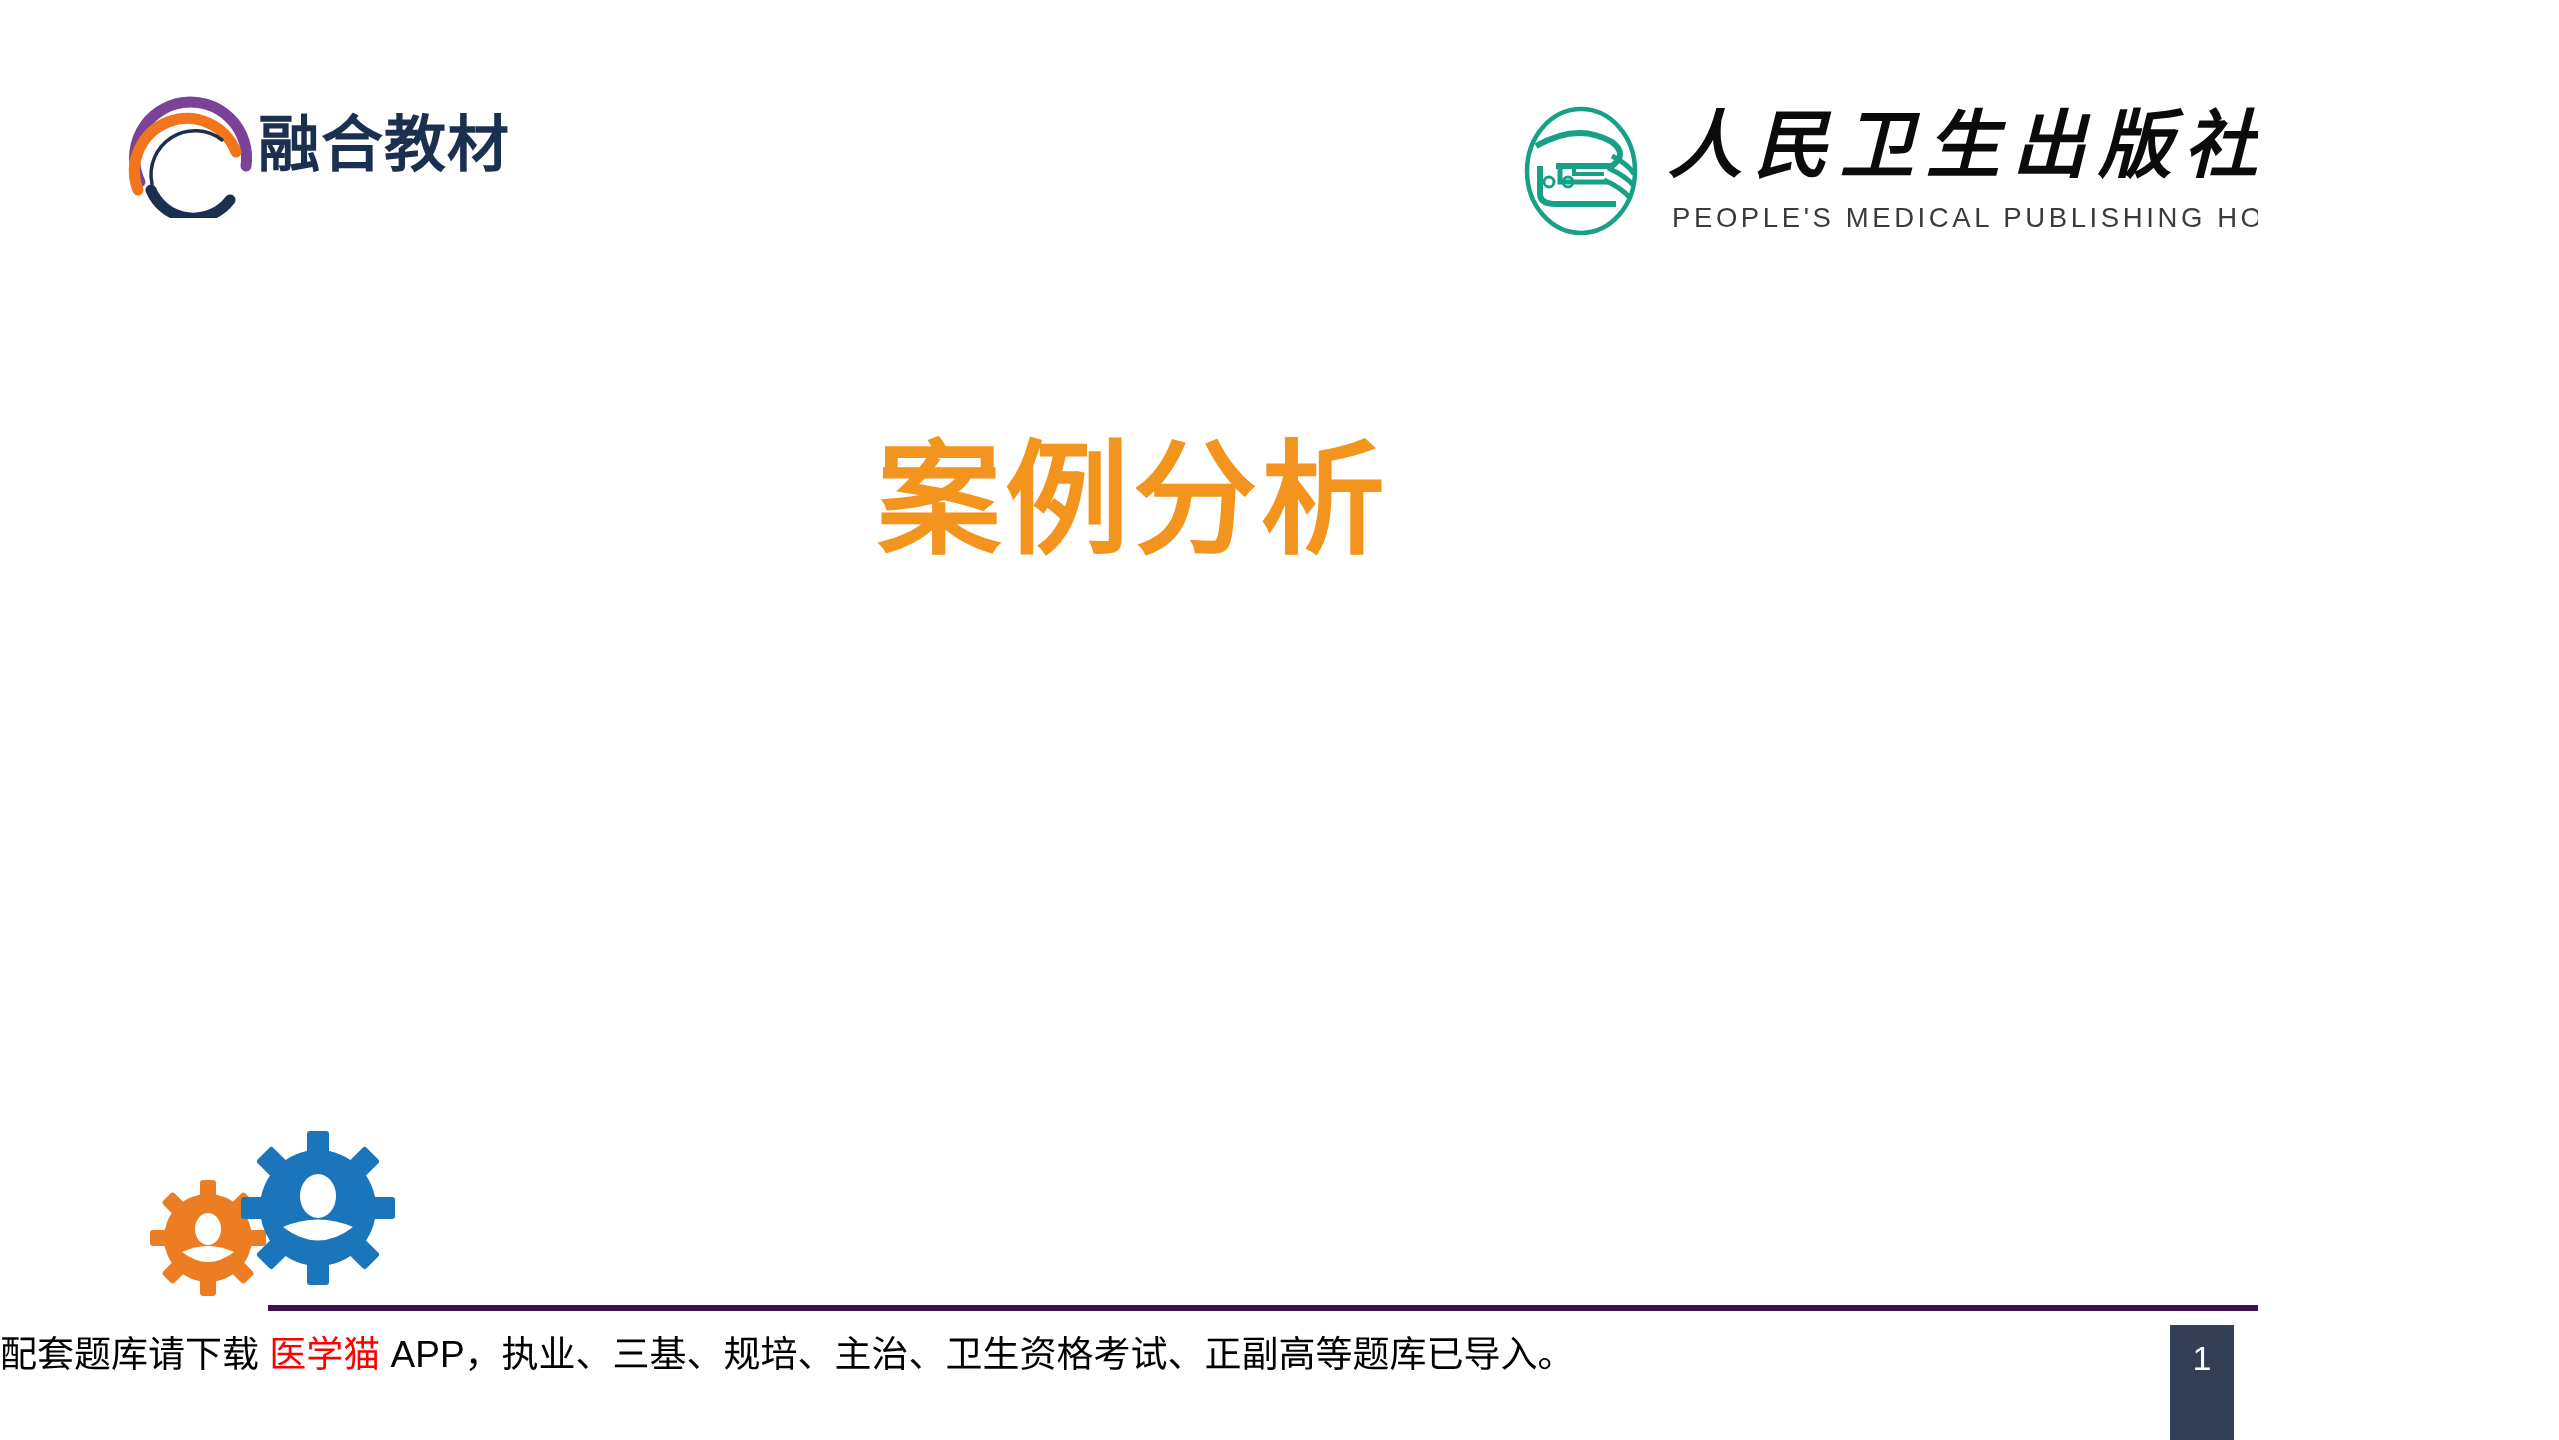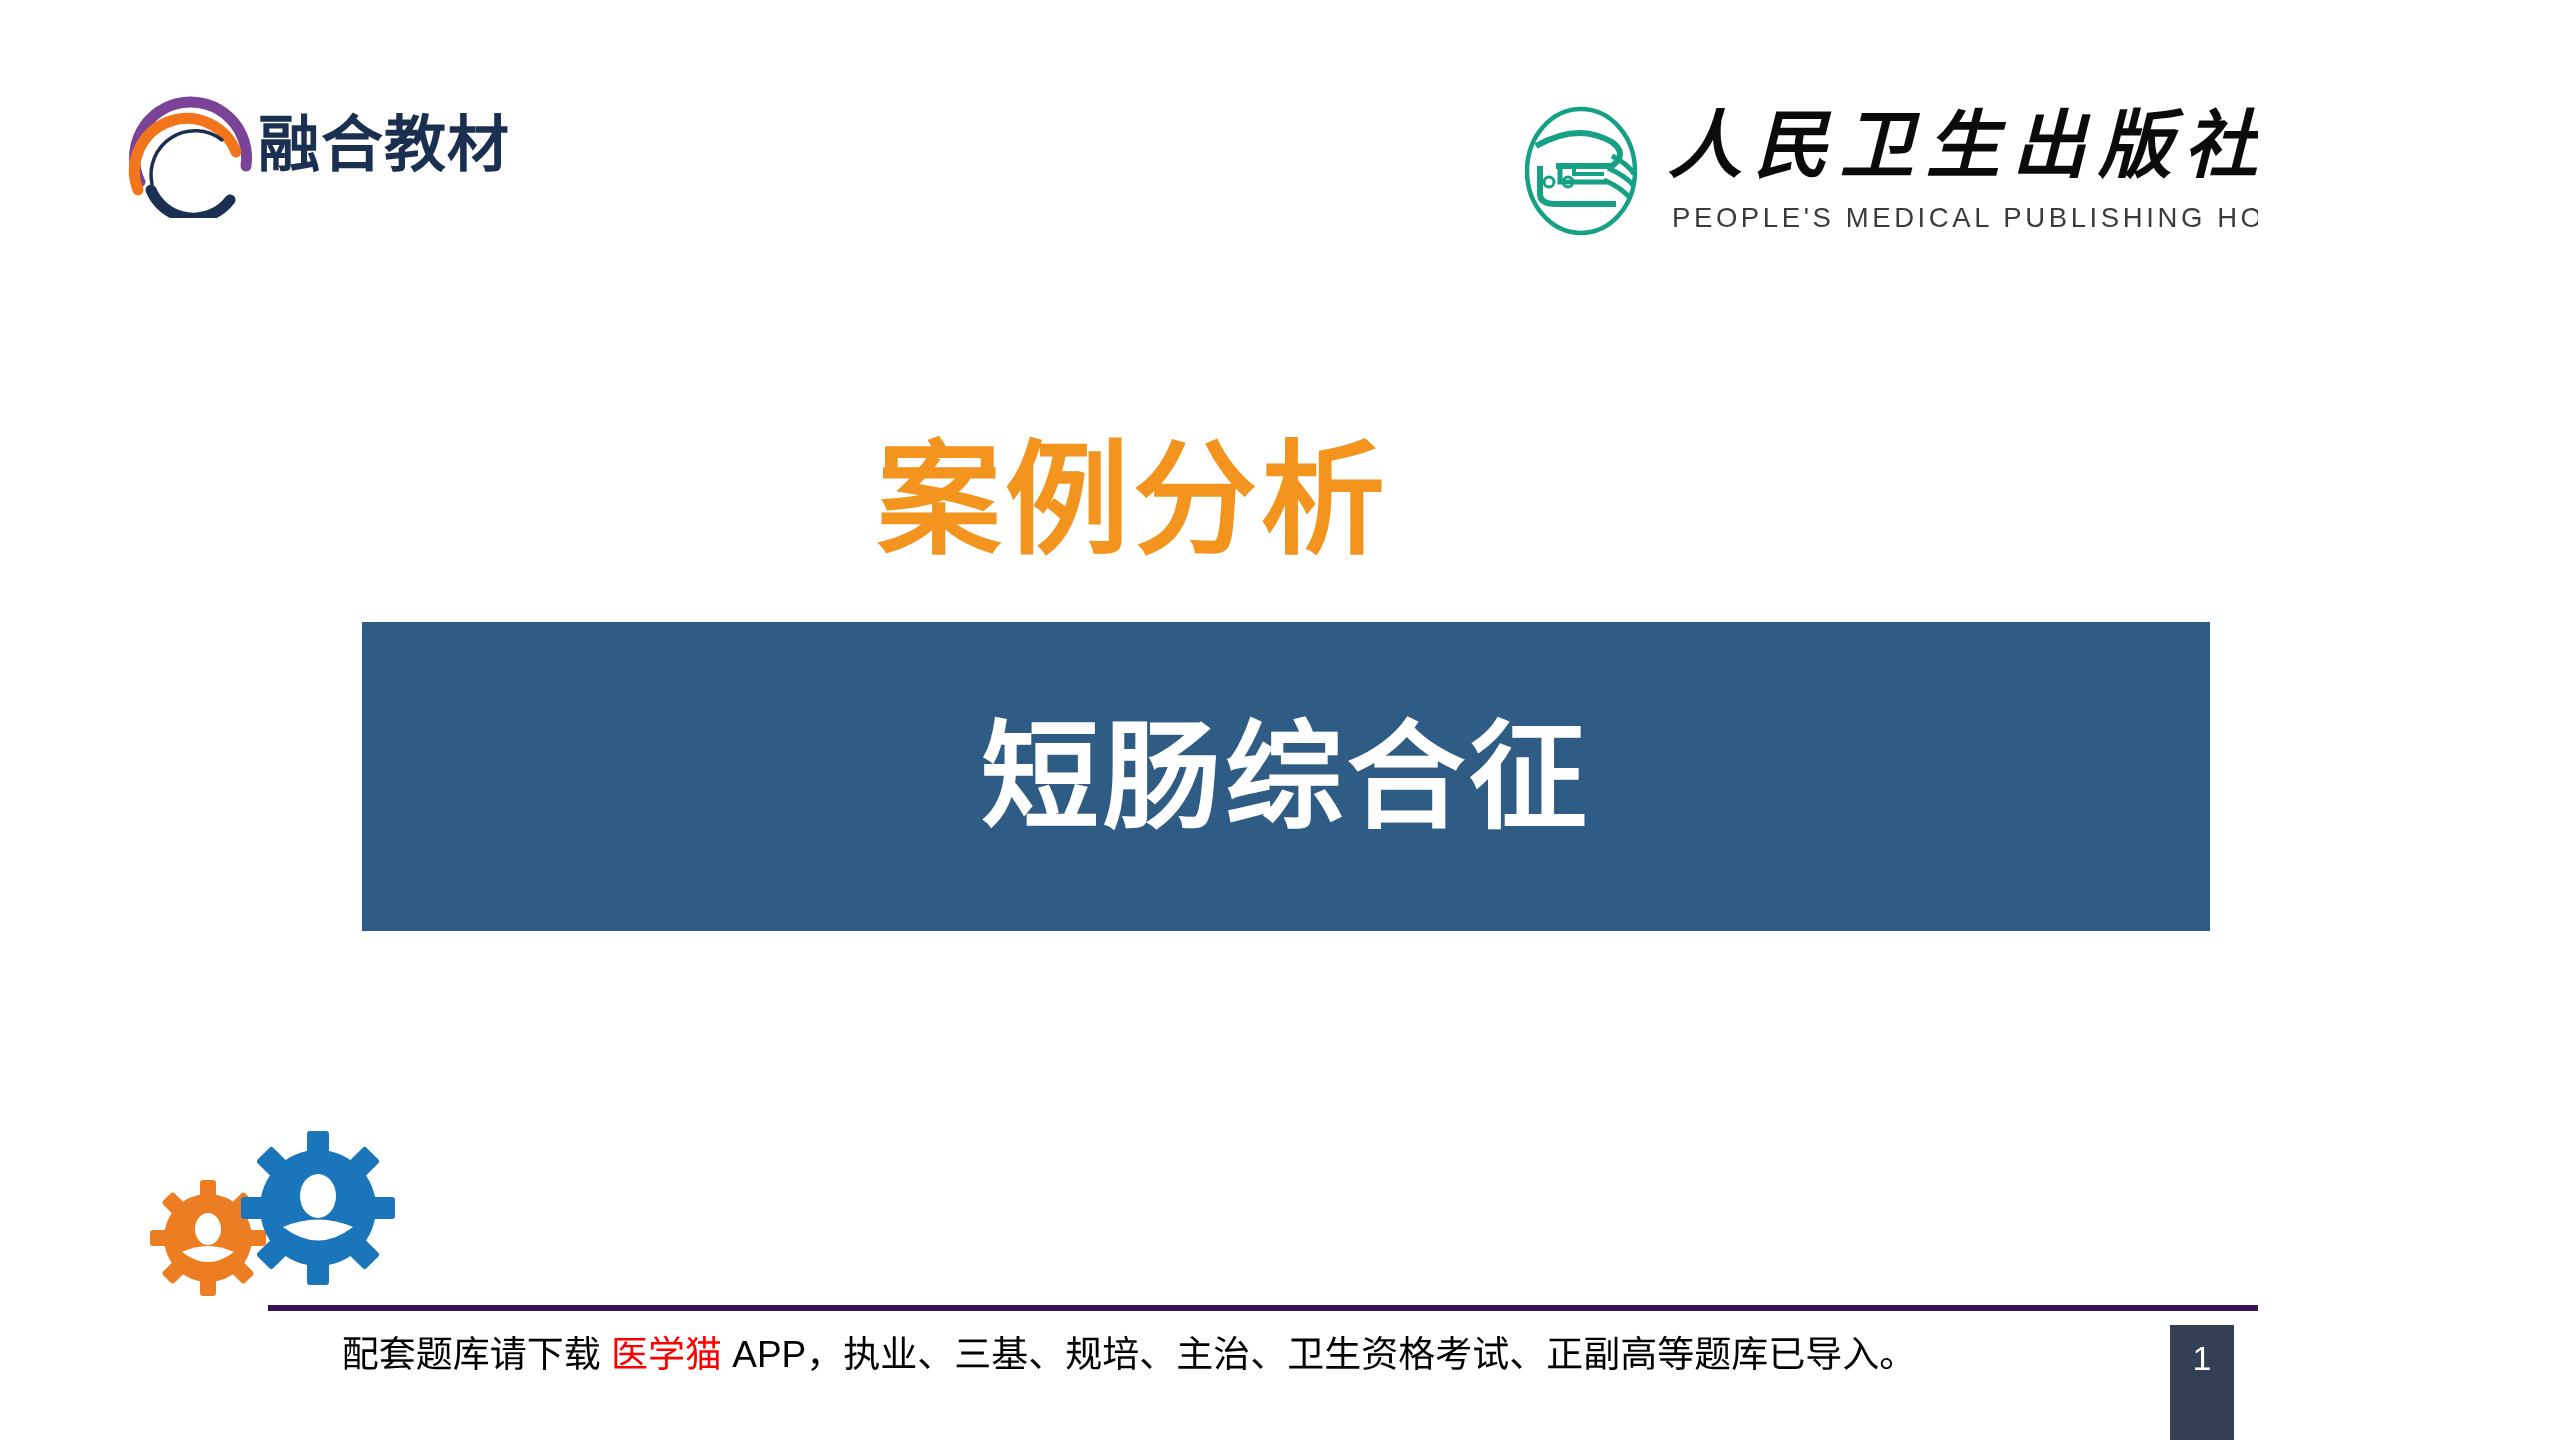--- a/index.html
+++ b/index.html
@@ -140,21 +140,20 @@
     height: 6px;
     background: #3D1152;
   }
 
   
   .footer-note {
     position: absolute;
     left: 0;
     right: 0;
     top: 1332px;
-    text-align: center;
     font-size: 37px;
     color: #000000;
     line-height: 1.25;
     white-space: nowrap;
   }
   .footer-note .hl { color: #FF0000; }
 
   
   .page-badge {
     position: absolute;
@@ -207,23 +206,20 @@
         <path d="M 92 62 Q 110 70 118 80" fill="none" stroke="#16A085" stroke-width="5"></path>
         <path d="M 88 74 Q 106 82 114 92" fill="none" stroke="#16A085" stroke-width="5"></path>
       </svg>
     </span>
     <span class="pmph-cn">人民卫生出版社</span>
     <span class="pmph-en">PEOPLE'S MEDICAL PUBLISHING HOUSE</span>
   </div>
 
   <div class="main-title">案例分析</div>
 
-  <div class="subtitle-banner">
-    <span class="subtitle-text">短肠综合征</span>
-  </div>
 
   <div class="gears">
     <svg viewBox="0 0 270 200" width="270" height="200" aria-hidden="true">
 
       <g transform="translate(58,128)">
         <g fill="#ED7D23">
           <circle cx="0" cy="0" r="44"></circle>
           <g>
             <rect x="-8" y="-58" width="16" height="20" rx="3"></rect>
             <rect x="-8" y="38" width="16" height="20" rx="3"></rect>

